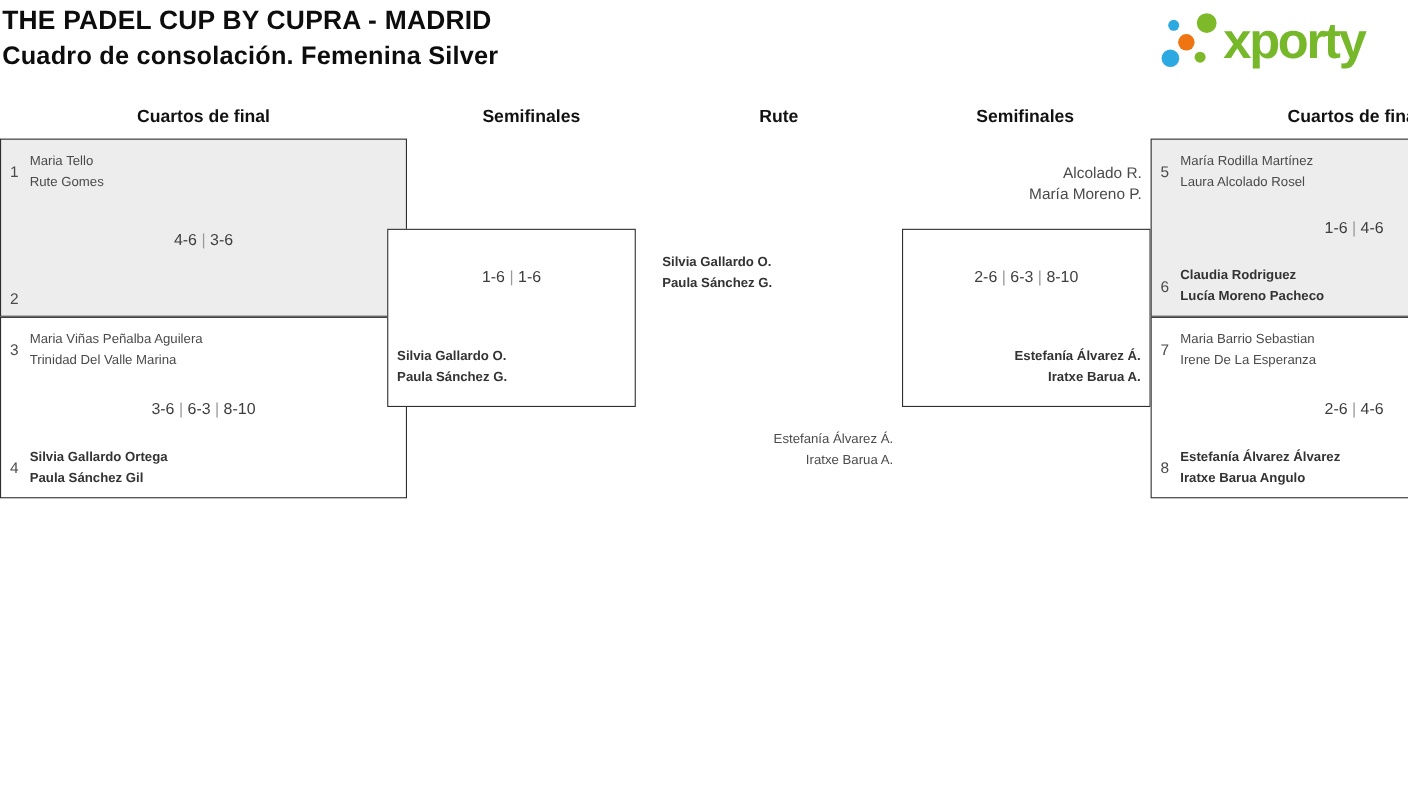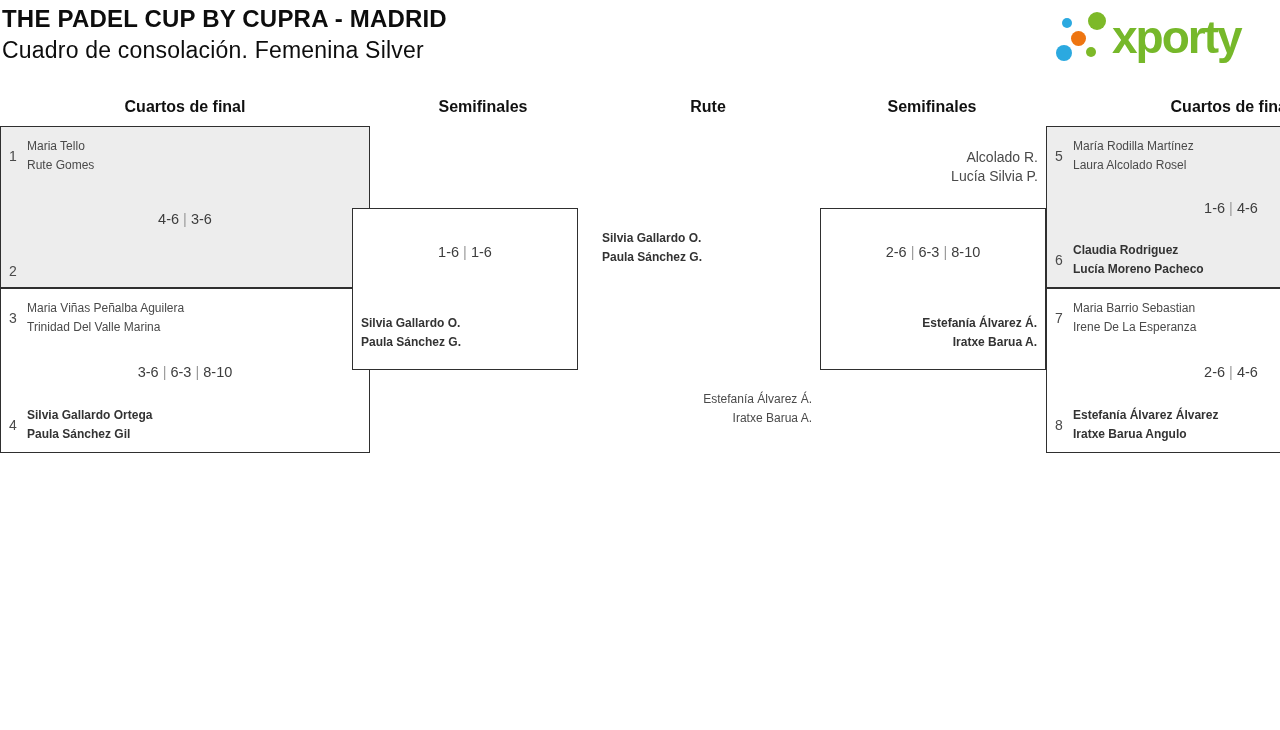--- a/index.html
+++ b/index.html
@@ -4,21 +4,21 @@
 <style>
   * { margin:0; padding:0; box-sizing:border-box; }
   html,body { background:#fff; }
   .stage {
     position:relative; width:1280px; height:730px; overflow:hidden;
     background:#fff; font-family:"Liberation Sans","DejaVu Sans",sans-serif;
   }
   
   .title-block { position:absolute; left:2px; top:2px; color:#0d0d0d; }
   .title-line1 { font-size:24px; font-weight:700; line-height:33px; letter-spacing:.2px; }
-  .title-line2 { font-size:23px; font-weight:400; line-height:31px; letter-spacing:.2px; }
+  .title-line2 { font-size:23px; font-weight:700; line-height:31px; letter-spacing:.2px; }
   .logo { position:absolute; left:1050px; top:4px; width:228px; height:68px; cursor:pointer; }
   .dot { position:absolute; border-radius:50%; }
   .dot-blue-sm   { left:12px; top:14px; width:10px; height:10px; background:#2ba9e0; }
   .dot-green-lg  { left:38px; top:8px;  width:18px; height:18px; background:#7db928; }
   .dot-orange    { left:21px; top:27px; width:15px; height:15px; background:#ee7511; }
   .dot-blue-lg   { left:6px;  top:41px; width:16px; height:16px; background:#2ba9e0; }
   .dot-green-sm  { left:36px; top:43px; width:10px; height:10px; background:#7db928; }
   .logo-text {
     position:absolute; left:62px; top:1px; color:#76b82a;
     font-size:46px; font-weight:800; letter-spacing:-2px; line-height:64px;
@@ -124,21 +124,21 @@
     <span class="nm">Silvia Gallardo O.</span>
     <span class="nm">Paula Sánchez G.</span>
   </div>
   <div class="names final-loser">
     <span class="nm">Estefanía Álvarez Á.</span>
     <span class="nm">Iratxe Barua A.</span>
   </div>
 
   <div class="team-above" style="left:820px;top:148px;width:218px;text-align:right">
     <span class="nm">Alcolado R.</span>
-    <span class="nm">Lucía Silvia P.</span>
+    <span class="nm">María Moreno P.</span>
   </div>
   <div class="box sf" style="left:820px;top:208px">
     <div class="score">2-6 <span class="pipe">|</span> 6-3 <span class="pipe">|</span> 8-10</div>
     <div class="names winner sf-team-bottom-right">
       <span class="nm">Estefanía Álvarez Á.</span>
       <span class="nm">Iratxe Barua A.</span>
     </div>
   </div>
 
   <div class="box gray qf" style="left:1046px;top:126px;height:162px">

